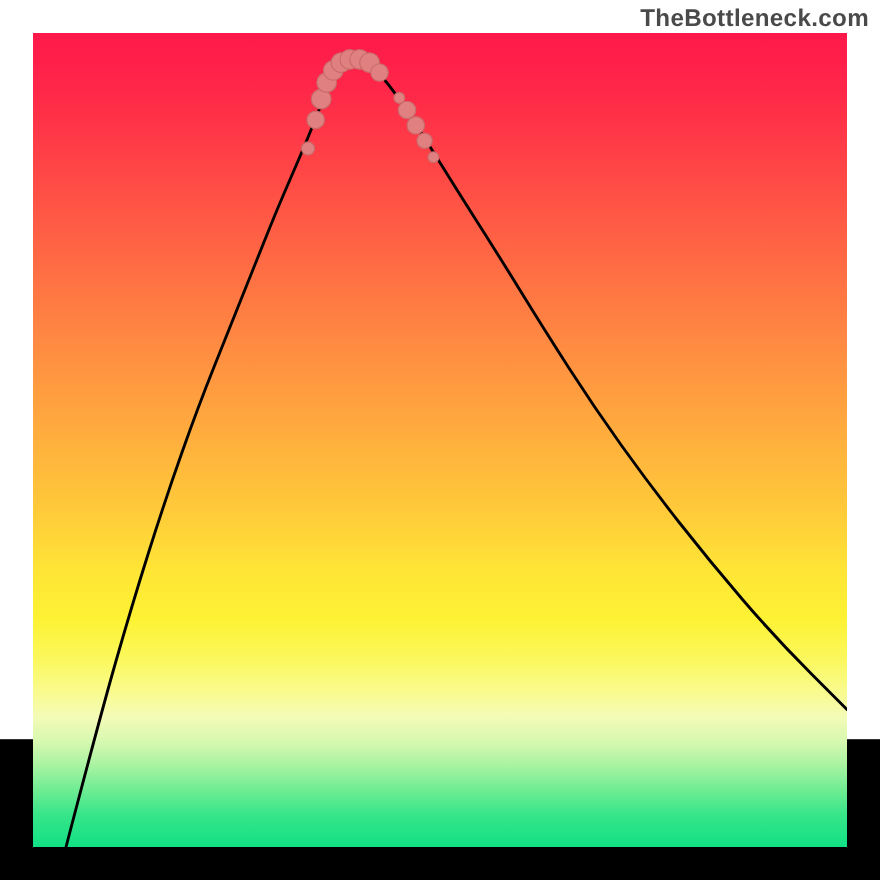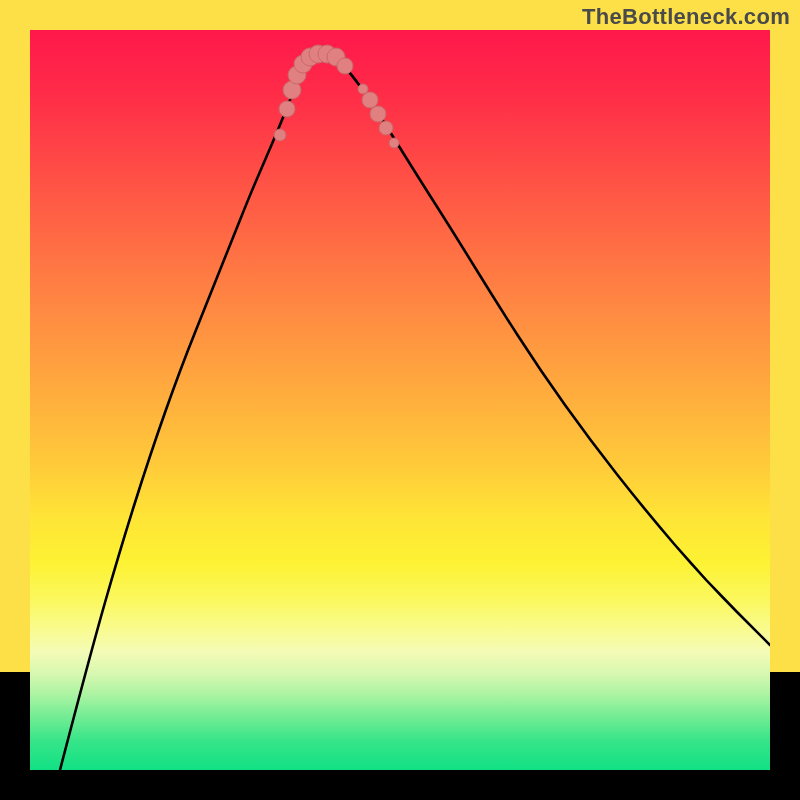--- a/index.html
+++ b/index.html
@@ -10,21 +10,21 @@
     background: #000;
     font-family: Arial, Helvetica, sans-serif;
     overflow: hidden;
   }
   .frame {
     position: absolute;
     left: 0;
     top: 0;
     width: 800px;
     height: 672px;
-    background: #fde047;
+    background: #ffffff;
   }
   .plot {
     position: absolute;
     left: 30px;
     top: 30px;
     width: 740px;
     height: 740px;
     
     background: linear-gradient(to bottom,
       #ff184b 0%,

